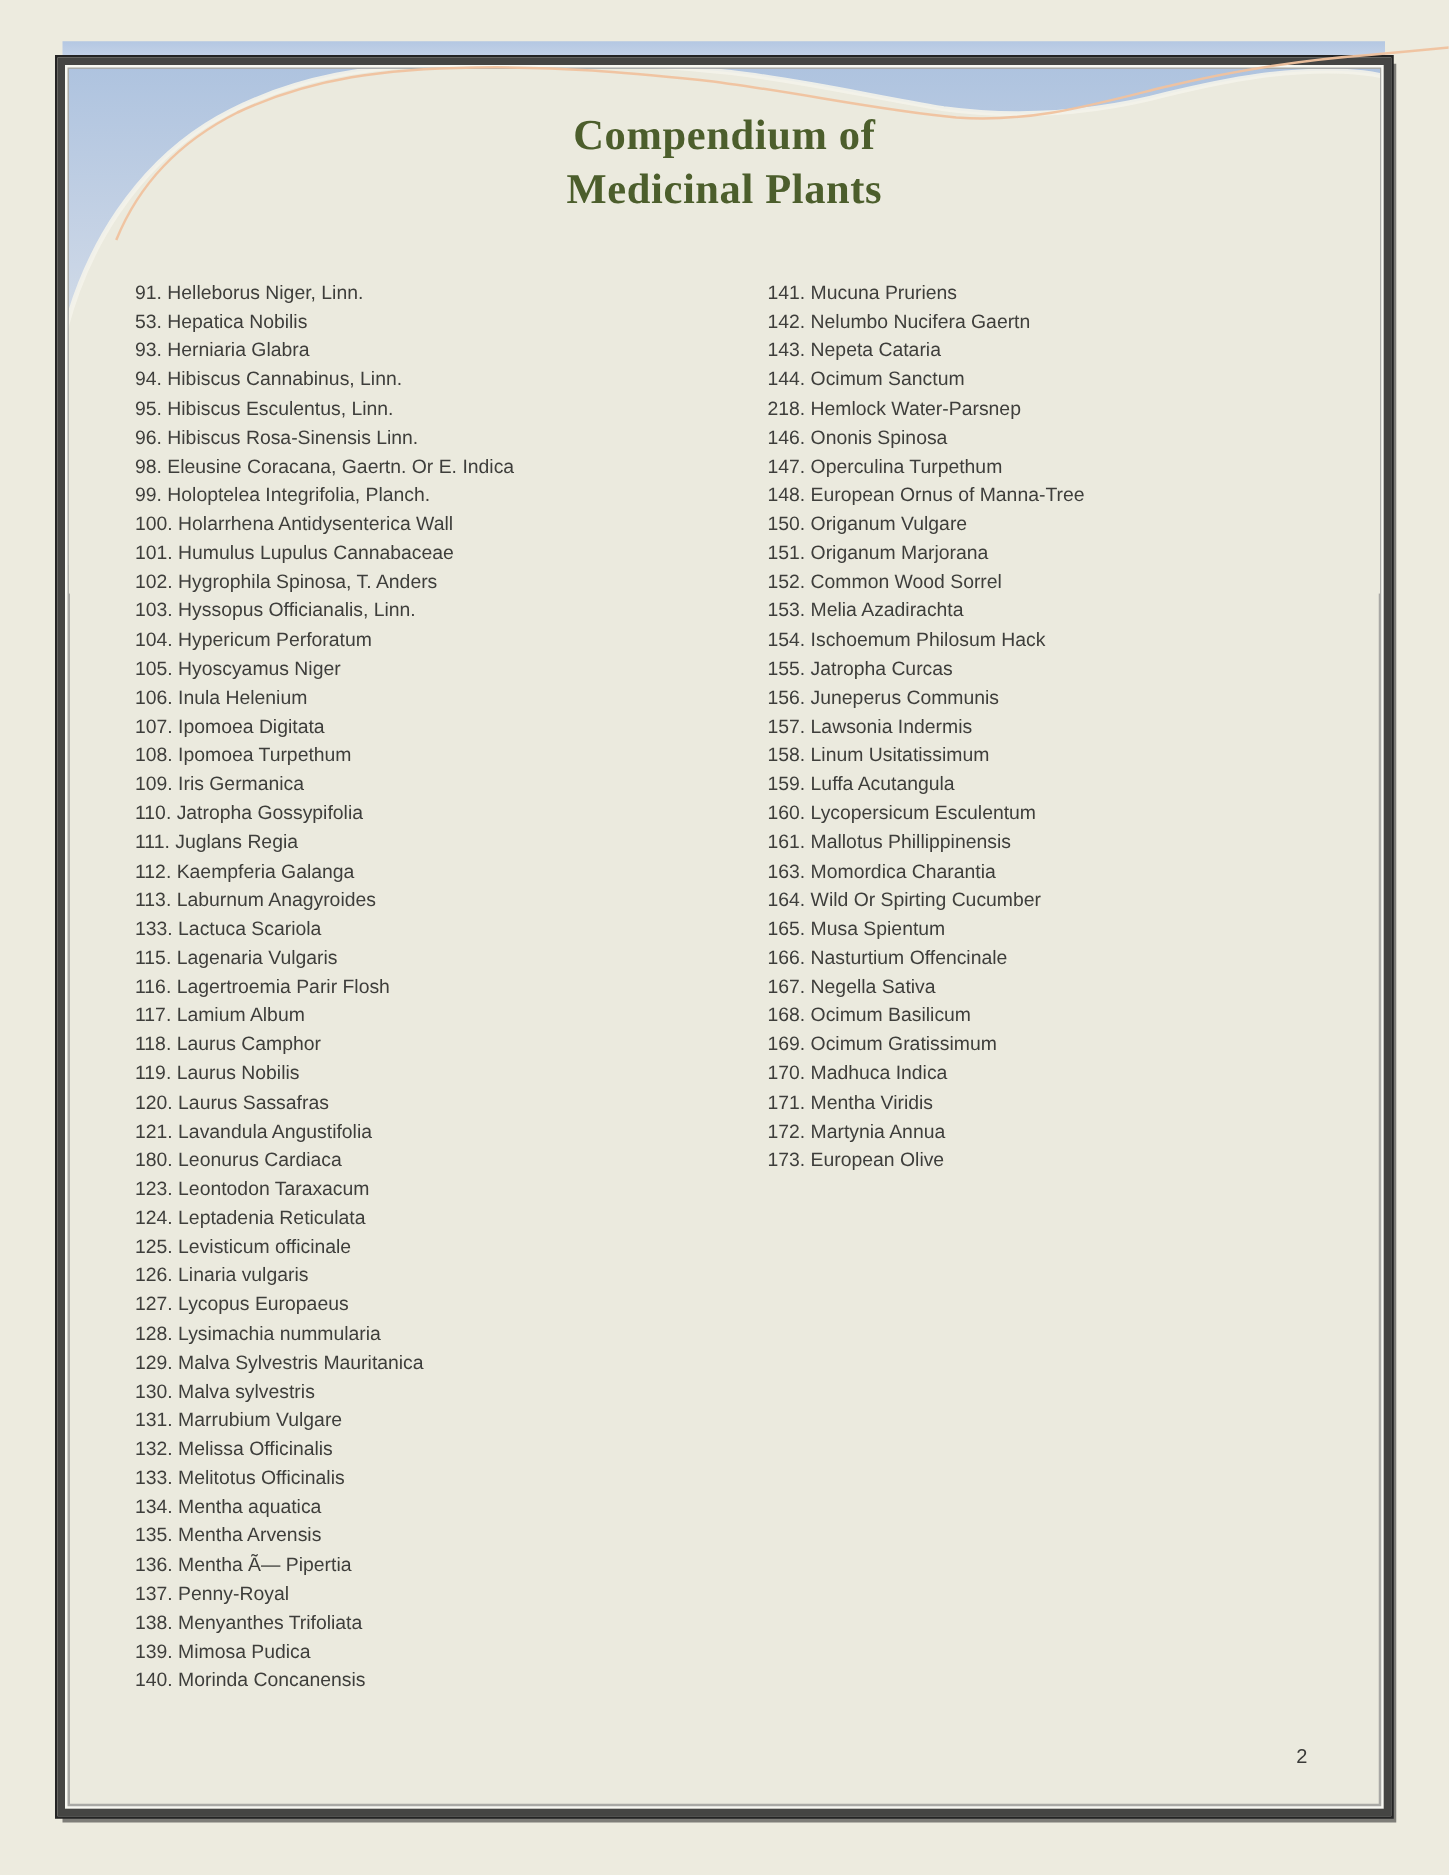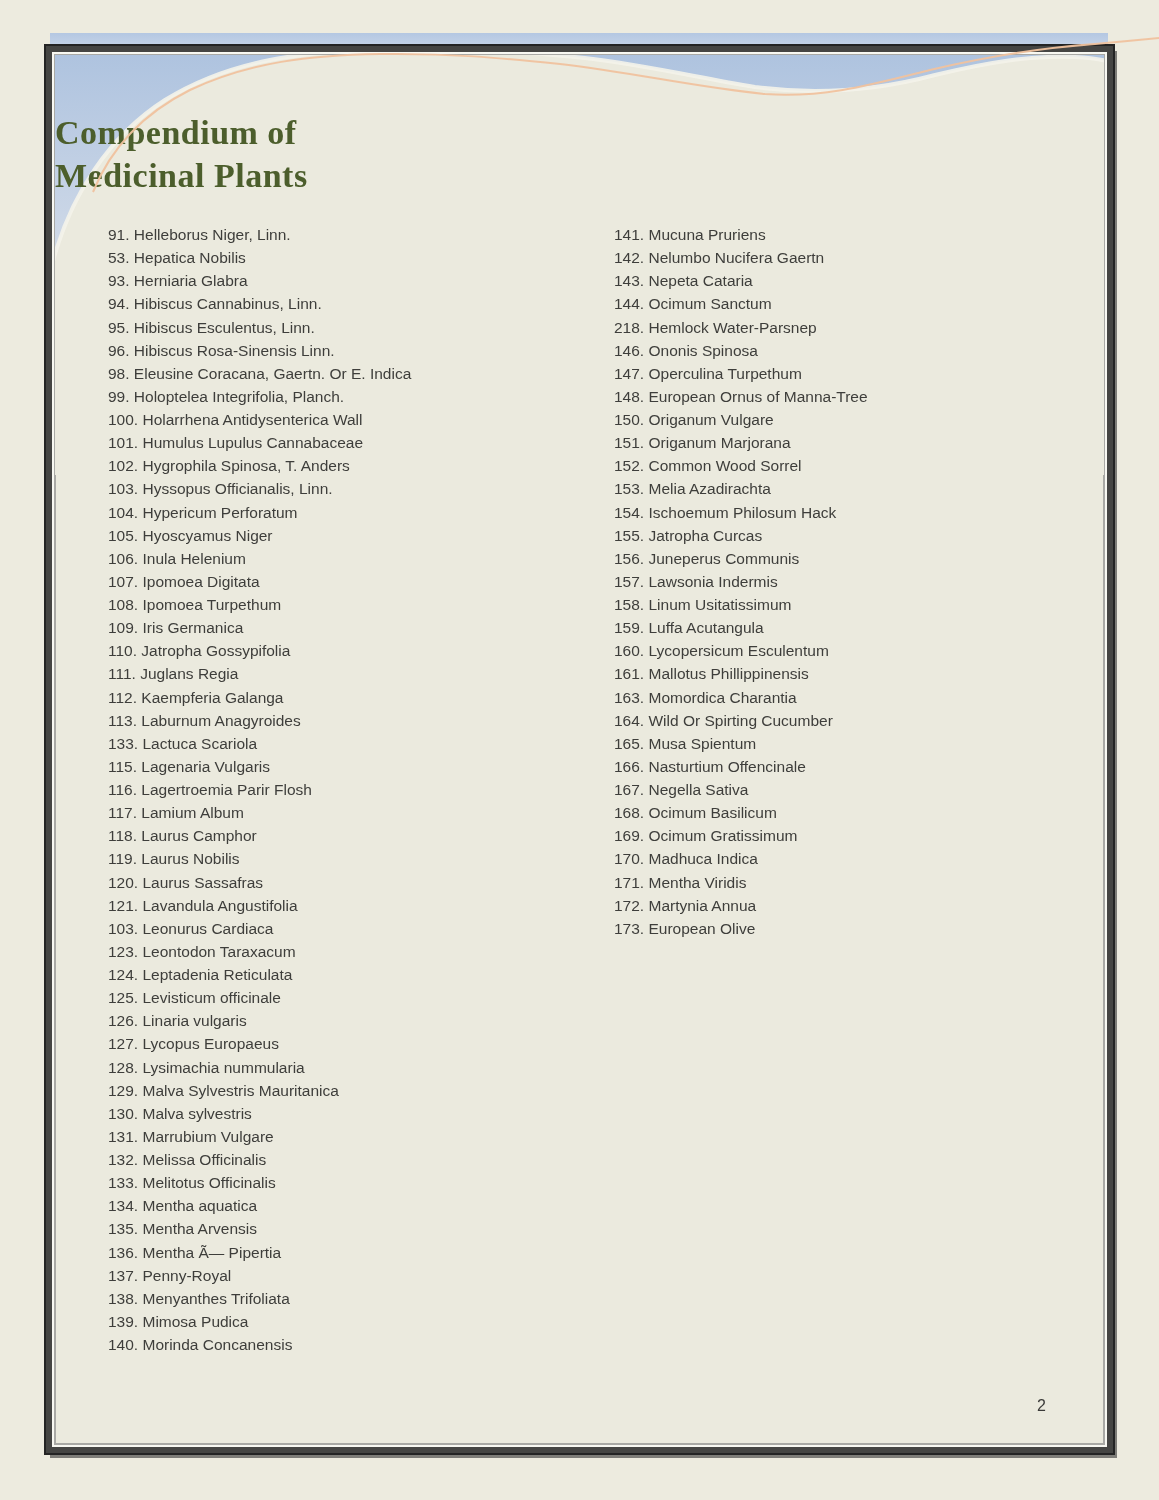--- a/index.html
+++ b/index.html
@@ -32,22 +32,22 @@
   .header-decor{
     position:absolute;left:0;top:0;width:1055px;height:420px;
     pointer-events:none;
   }
   
   .accent-overlay{
     position:absolute;left:0;top:0;width:1159px;height:1500px;
     pointer-events:none;z-index:5;
   }
   .title-block{
-    position:absolute;top:56px;left:0;width:100%;
-    z-index:2;
+    position:absolute;top:32px;left:0;width:100%;
+    text-align:center;z-index:2;
   }
   .title-line{
     font-family:"Liberation Serif", serif;
     font-weight:bold;
     font-size:34px;
     line-height:43px;
     color:#4c5e2c;
     letter-spacing:0.5px;
   }
   .col{
@@ -152,21 +152,21 @@
         <div class="list-item">117. Lamium Album</div>
 
         <div class="list-item">118. Laurus Camphor</div>
 
         <div class="list-item">119. Laurus Nobilis</div>
 
         <div class="list-item">120. Laurus Sassafras</div>
 
         <div class="list-item">121. Lavandula Angustifolia</div>
 
-        <div class="list-item">103. Leonurus Cardiaca</div>
+        <div class="list-item">180. Leonurus Cardiaca</div>
 
         <div class="list-item">123. Leontodon Taraxacum</div>
 
         <div class="list-item">124. Leptadenia Reticulata</div>
 
         <div class="list-item">125. Levisticum officinale</div>
 
         <div class="list-item">126. Linaria vulgaris</div>
 
         <div class="list-item">127. Lycopus Europaeus</div>

